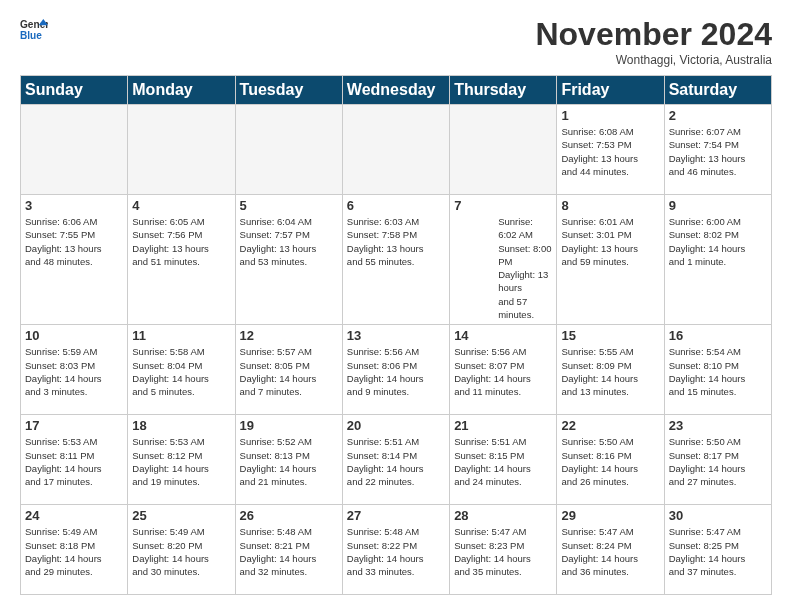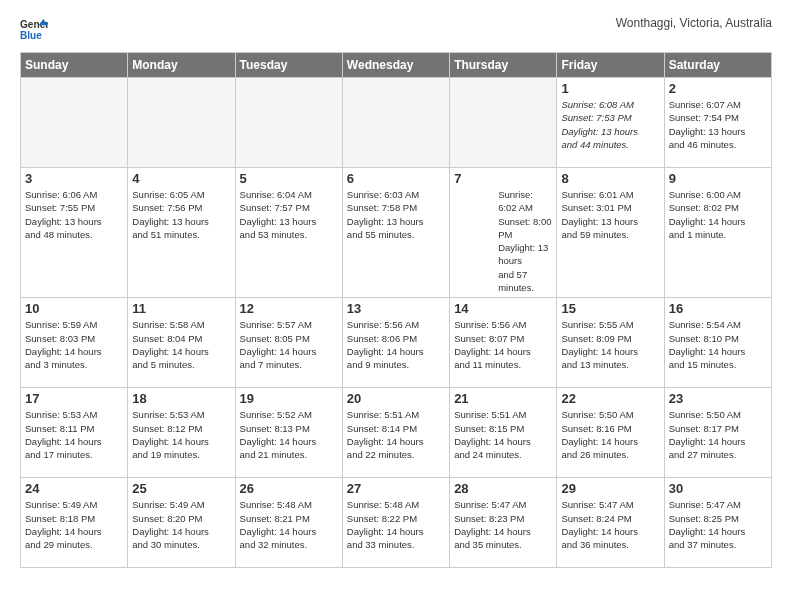--- a/index.html
+++ b/index.html
@@ -38,23 +38,23 @@
       font-size: 12px;
       color: #444;
       font-weight: normal;
     }
     .calendar-table {
       width: 100%;
       border-collapse: collapse;
       table-layout: fixed;
     }
     .calendar-table th {
-      background: #737373;
+      background: #0c4a6e;
       color: #fff;
-      font-size: 12px;
+      font-size: 16px;
       font-weight: bold;
       padding: 5px 4px;
       text-align: left;
       border: 1px solid #ccc;
     }
     .calendar-table td {
       border: 1px solid #ccc;
       vertical-align: top;
       padding: 3px 4px;
       font-size: 10px;
@@ -82,20 +82,21 @@
 
 <div class="header-area">
   <div class="logo">
     <svg class="logo-icon" viewBox="0 0 36 36">
       <text x="0" y="16" font-size="13" font-weight="bold" fill="#333">General</text>
       <text x="0" y="30" font-size="13" font-weight="bold" fill="#1a6abf">Blue</text>
       <polygon points="30,4 36,12 24,12" fill="#1a6abf"></polygon>
     </svg>
   </div>
   <div class="title-area">
+    <div class="month-title">November 2024</div>
     <div class="location-title">Wonthaggi, Victoria, Australia</div>
   </div>
 </div>
 
 <table class="calendar-table">
   <thead>
     <tr>
     <th>Sunday</th>
         <th>Monday</th>
         <th>Tuesday</th>
@@ -107,21 +108,21 @@
   </thead>
   <tbody id="calendar-body">
   <tr>
         <td class="empty"></td>
         <td class="empty"></td>
         <td class="empty"></td>
         <td class="empty"></td>
         <td class="empty"></td>
         <td>
           <span class="day-number">1</span>
-          <div class="day-info" style="white-space: pre-line; font-style: italic;">Sunrise: 6:08 AM
+          <div class="day-info" style="white-space: pre-line;">Sunrise: 6:08 AM
 Sunset: 7:53 PM
 Daylight: 13 hours
 and 44 minutes.</div>
         </td>
         <td>
           <span class="day-number">2</span>
           <div class="day-info" style="white-space: pre-line;">Sunrise: 6:07 AM
 Sunset: 7:54 PM
 Daylight: 13 hours
 and 46 minutes.</div>

